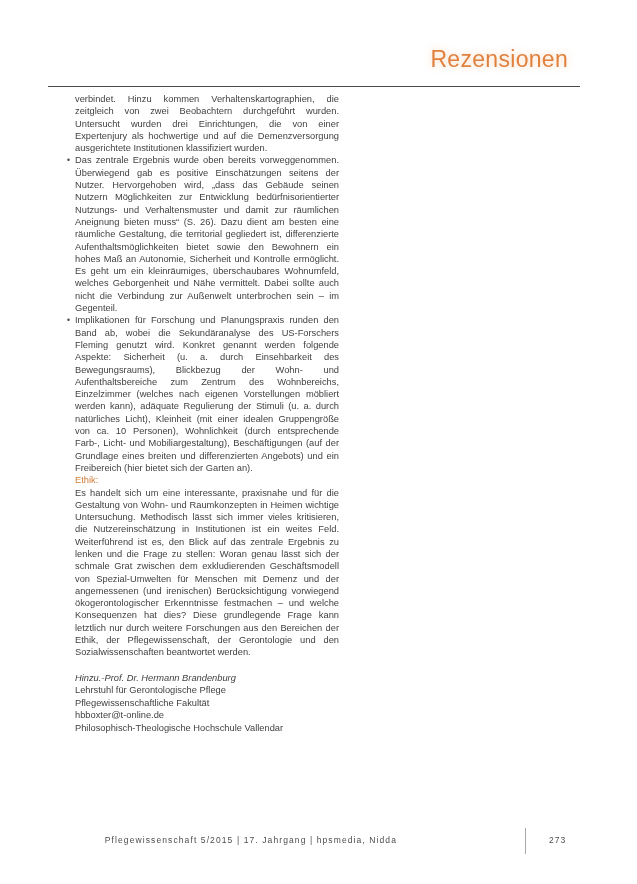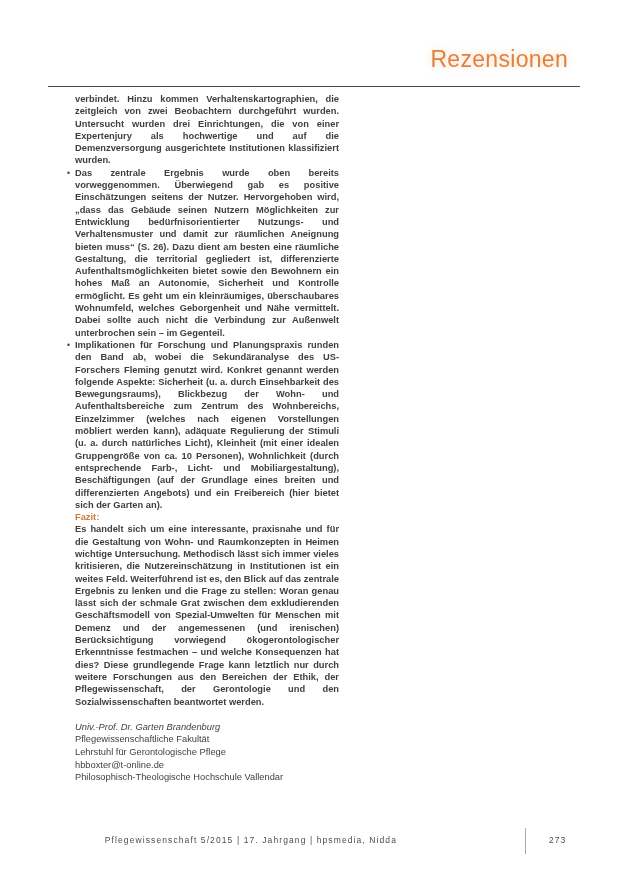--- a/index.html
+++ b/index.html
@@ -31,21 +31,21 @@
   
   .column {
     position:absolute;
     left:75px; top:93px;
     width:264px;
     font-size:9.3px;
     line-height:12.3px;
     text-align:justify;
     text-justify:inter-word;
   }
-  .column p { margin:0;font-weight:bold; }
+  .column p { margin:0; }
   .bullet-item { display:flex; }
   .bullet-marker {
     flex:none;
     width:8px;
     margin-left:-8px;
     font-size:8.5px;
   }
   .bullet-text { flex:1; }
 
   .fazit-heading {
@@ -105,28 +105,28 @@
     <div class="bullet-item">
       <span class="bullet-marker">•</span>
       <p class="bullet-text">Das zentrale Ergebnis wurde oben bereits vorweggenommen. Überwiegend gab es positive Einschätzungen seitens der Nutzer. Hervorgehoben wird, „dass das Gebäude seinen Nutzern Möglichkeiten zur Entwicklung bedürfnisorientierter Nutzungs- und Verhaltensmuster und damit zur räumlichen Aneignung bieten muss“ (S. 26). Dazu dient am besten eine räumliche Gestaltung, die territorial gegliedert ist, differenzierte Aufenthaltsmöglichkeiten bietet sowie den Bewohnern ein hohes Maß an Autonomie, Sicherheit und Kontrolle ermöglicht. Es geht um ein kleinräumiges, überschaubares Wohnumfeld, welches Geborgenheit und Nähe vermittelt. Dabei sollte auch nicht die Verbindung zur Außenwelt unterbrochen sein – im Gegenteil.</p>
     </div>
 
     <div class="bullet-item">
       <span class="bullet-marker">•</span>
       <p class="bullet-text">Implikationen für Forschung und Planungspraxis runden den Band ab, wobei die Sekundäranalyse des US-Forschers Fleming genutzt wird. Konkret genannt werden folgende Aspekte: Sicherheit (u. a. durch Einsehbarkeit des Bewegungsraums), Blickbezug der Wohn- und Aufenthaltsbereiche zum Zentrum des Wohnbereichs, Einzelzimmer (welches nach eigenen Vorstellungen möbliert werden kann), adäquate Regulierung der Stimuli (u. a. durch natürliches Licht), Kleinheit (mit einer idealen Gruppengröße von ca. 10 Personen), Wohnlichkeit (durch entsprechende Farb-, Licht- und Mobiliargestaltung), Beschäftigungen (auf der Grundlage eines breiten und differenzierten Angebots) und ein Freibereich (hier bietet sich der Garten an).</p>
     </div>
 
-    <p class="fazit-heading">Fazit:</p>
+    <p class="fazit-heading">Ethik:</p>
 
     <p class="fazit-paragraph">Es handelt sich um eine interessante, praxisnahe und für die Gestaltung von Wohn- und Raumkonzepten in Heimen wichtige Untersuchung. Methodisch lässt sich immer vieles kritisieren, die Nutzereinschätzung in Institutionen ist ein weites Feld. Weiterführend ist es, den Blick auf das zentrale Ergebnis zu lenken und die Frage zu stellen: Woran genau lässt sich der schmale Grat zwischen dem exkludierenden Geschäftsmodell von Spezial-Umwelten für Menschen mit Demenz und der angemessenen (und irenischen) Berücksichtigung vorwiegend ökogerontologischer Erkenntnisse festmachen – und welche Konsequenzen hat dies? Diese grundlegende Frage kann letztlich nur durch weitere Forschungen aus den Bereichen der Ethik, der Pflegewissenschaft, der Gerontologie und den Sozialwissenschaften beantwortet werden.</p>
 
     <div class="author-block">
-      <div class="author-name">Univ.-Prof. Dr. Garten Brandenburg</div>
+      <div class="author-name">Hinzu.-Prof. Dr. Hermann Brandenburg</div>
+      <div>Lehrstuhl für Gerontologische Pflege</div>
       <div>Pflegewissenschaftliche Fakultät</div>
-      <div>Lehrstuhl für Gerontologische Pflege</div>
       <div>hbboxter@t-online.de</div>
       <div>Philosophisch-Theologische Hochschule Vallendar</div>
     </div>
 
   </div>
 
   <div class="footer">
     <span class="footer-journal">Pflegewissenschaft 5/2015 | 17. Jahrgang | hpsmedia, Nidda</span>
     <span class="footer-divider"></span>
     <span class="footer-page">273</span>

